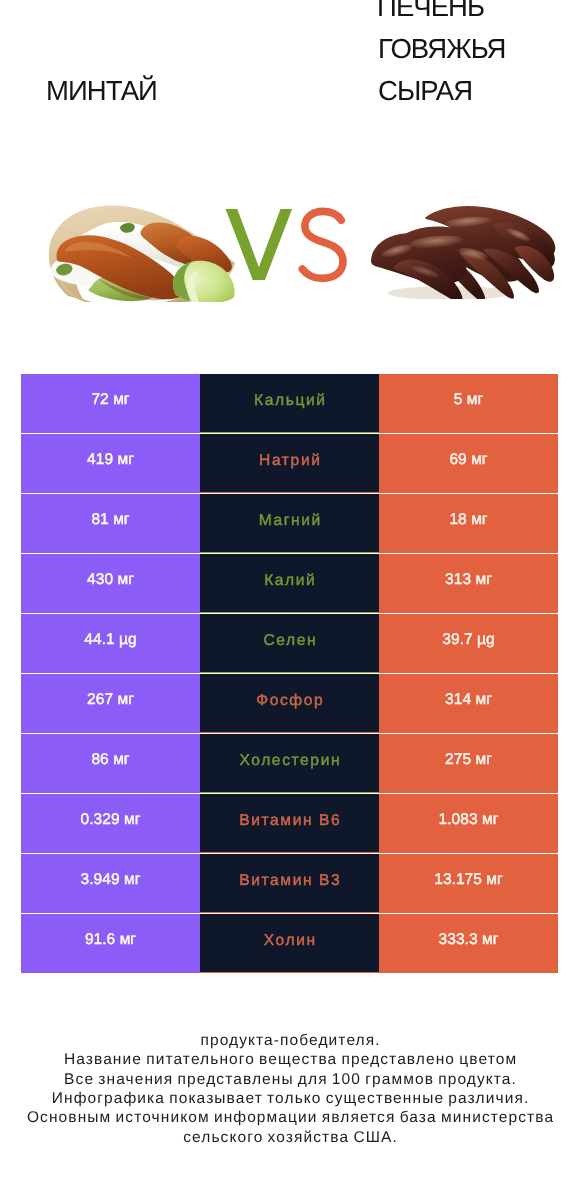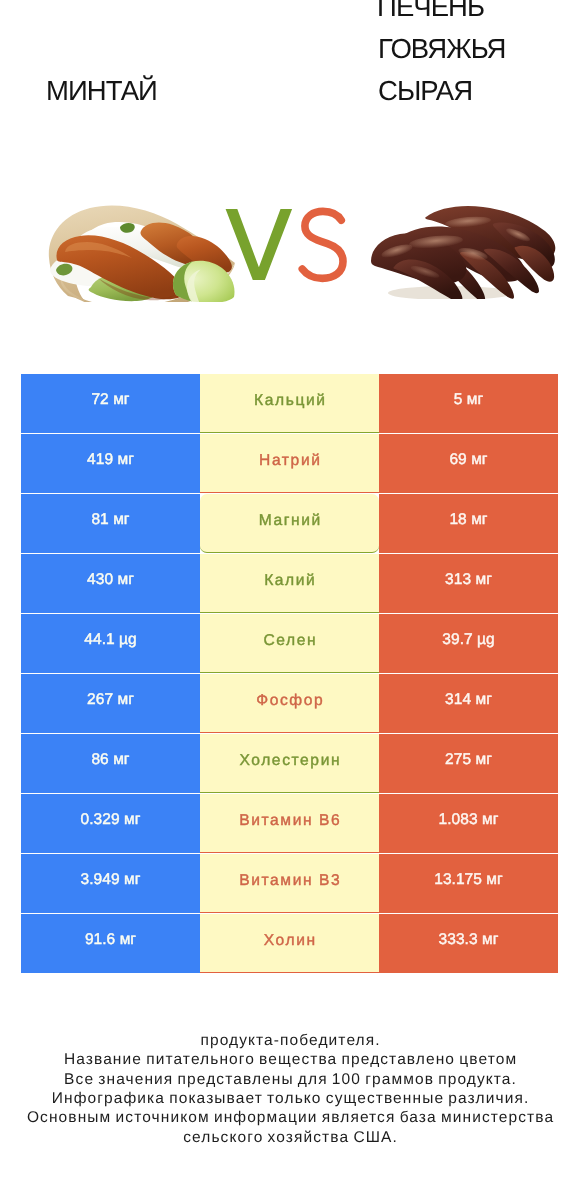--- a/index.html
+++ b/index.html
@@ -28,23 +28,23 @@
   .vs{position:absolute;left:222px;top:73px;width:130px;height:84px;}
   .vs svg{display:block;}
   #vs-v{fill:#78a22d;}
   #vs-s{stroke:#e2613f;}
 
   
   .table{position:absolute;left:21px;top:374.4px;width:537px;}
   .row{display:flex;height:58.5px;margin-bottom:1.5px;}
   .cell{display:flex;align-items:center;justify-content:center;box-sizing:border-box;
         height:58.5px;padding-bottom:7.5px;}
-  .c-left{width:179px;background:#3b82f6;color:#fcfdf2;}
+  .c-left{width:179px;background:#8b5cf6;color:#fcfdf2;}
   .c-left .val{-webkit-text-stroke:0.45px #fcfdf2;}
-  .c-mid{width:179px;background:#fef9c3;border-bottom:1.2px solid #84a62e;
+  .c-mid{width:179px;background:#0f172a;border-bottom:1.2px solid #84a62e;
          padding-bottom:5px;}
   .c-right{width:179px;background:#e2613f;color:#fdf7f2;}
   .c-right .val{-webkit-text-stroke:0.45px #fdf7f2;}
   .val{font-size:15.5px;font-weight:400;white-space:nowrap;letter-spacing:0.05px;}
   .nut{font-size:15.6px;font-weight:400;white-space:nowrap;letter-spacing:1.6px;
         margin-right:-1.6px;}
 
   
   .footer{position:absolute;left:0;top:1031.2px;width:580px;text-align:center;
           font-size:15.5px;line-height:19.3px;color:#1d1d1d;
@@ -245,21 +245,21 @@
           <span class="nut" style="color: rgb(207, 102, 72); -webkit-text-stroke: 0.42px rgb(207, 102, 72);">Натрий</span>
         </div>
         <div class="cell c-right">
           <span class="val">69 мг</span>
         </div>
       </div>
       <div class="row">
         <div class="cell c-left">
           <span class="val">81 мг</span>
         </div>
-        <div class="cell c-mid" style="border-bottom-color: rgb(132, 166, 46); border-radius: 7px;">
+        <div class="cell c-mid" style="border-bottom-color: rgb(132, 166, 46);">
           <span class="nut" style="color: rgb(122, 150, 54); -webkit-text-stroke: 0.42px rgb(122, 150, 54);">Магний</span>
         </div>
         <div class="cell c-right">
           <span class="val">18 мг</span>
         </div>
       </div>
       <div class="row">
         <div class="cell c-left">
           <span class="val">430 мг</span>
         </div>

